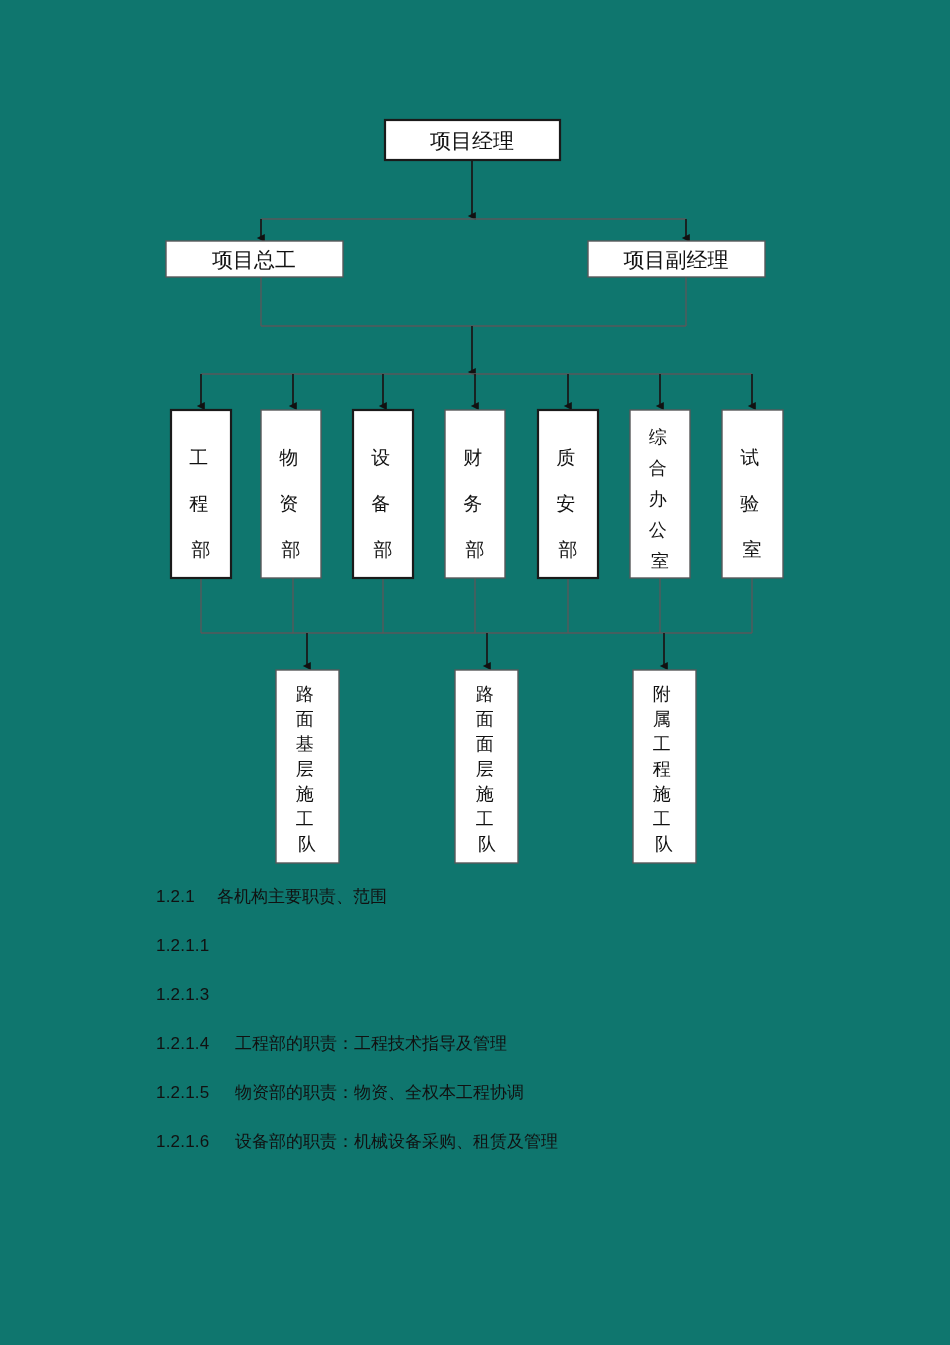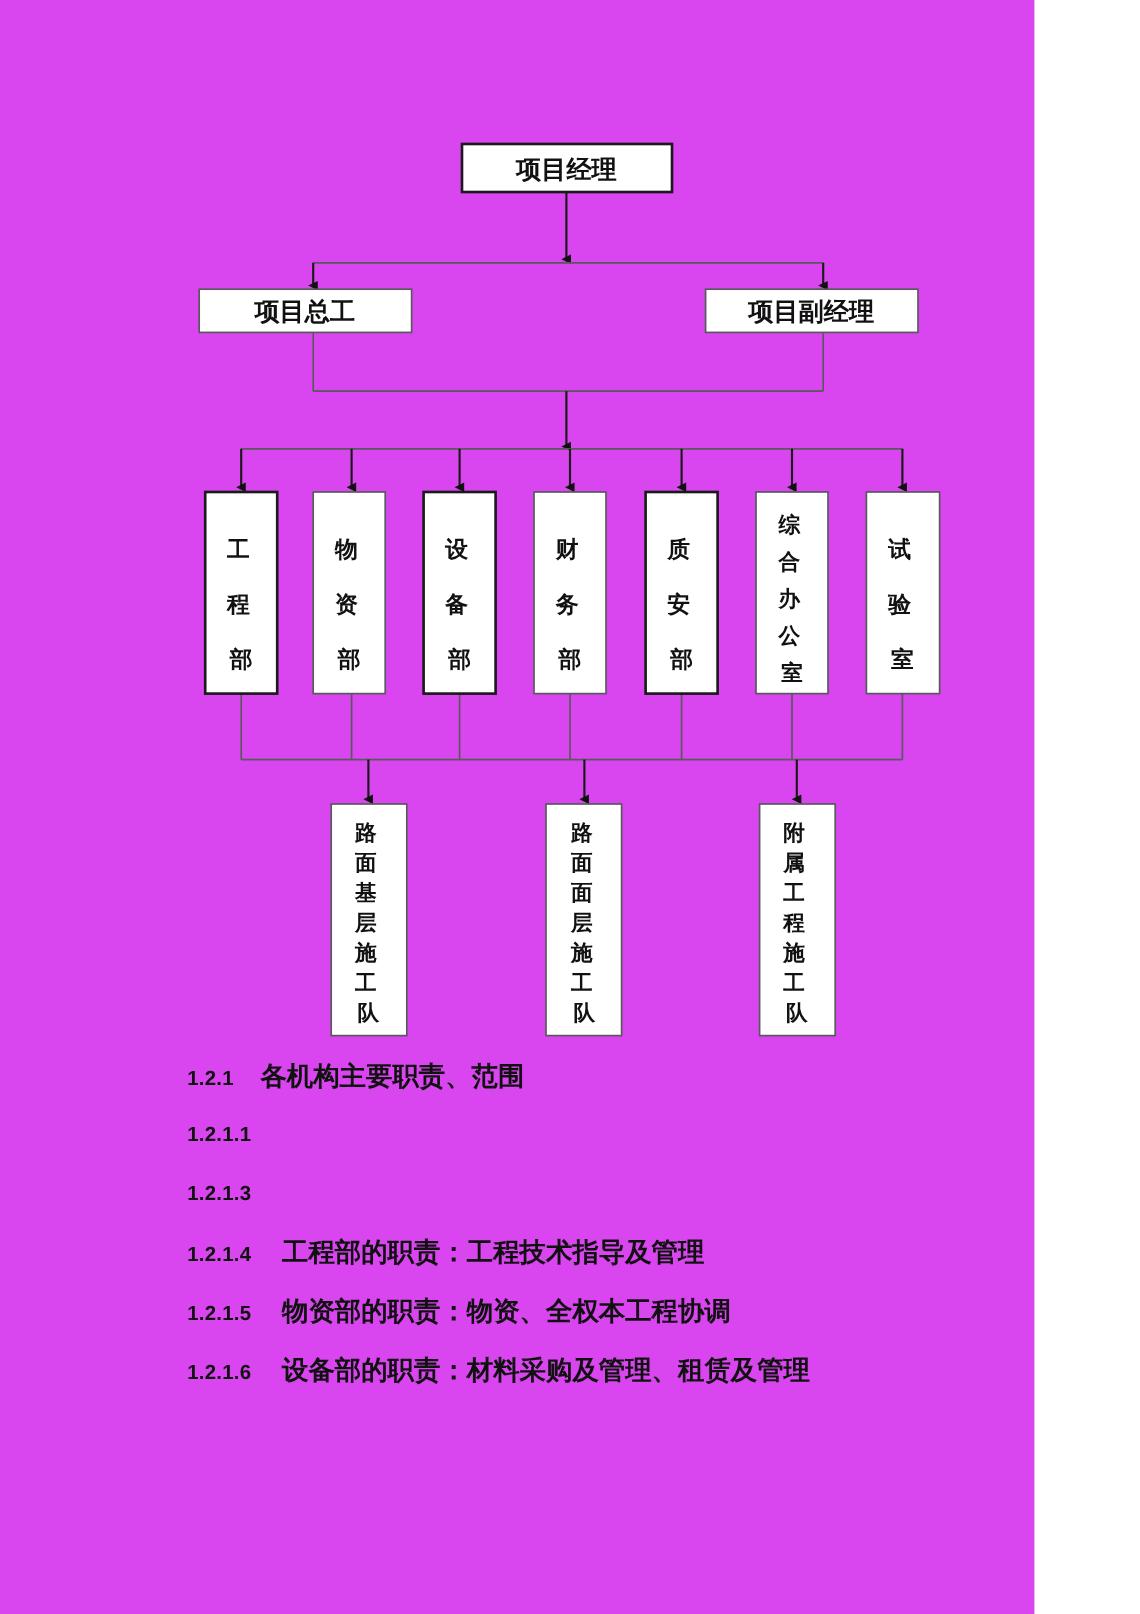--- a/index.html
+++ b/index.html
@@ -11,24 +11,23 @@
   body {
     width: 950px;
     height: 1345px;
     position: relative;
     font-family: "Liberation Serif", "DejaVu Serif", serif;
     color: #000000;
     overflow: hidden;
   }
   #page {
     position: relative;
-    width: 862px;
+    width: 950px;
     height: 1345px;
-    background: #d946ef;
-    font-weight: bold;
+    background: #0f766e;
   }
   
   #org-chart {
     position: absolute;
     left: 0;
     top: 0;
     width: 950px;
     height: 880px;
   }
   #org-chart svg {
@@ -88,21 +87,21 @@
     color: #111111;
     white-space: nowrap;
   }
   .para .num {
     font-family: "Liberation Sans", sans-serif;
     font-size: 17px;
     letter-spacing: 0.2px;
   }
   .para .txt {
     font-family: "Liberation Serif", "DejaVu Serif", serif;
-    font-size: 22px;
+    font-size: 17px;
     text-align: center;
   }
   .para.level-2 .num { min-width: 48px; }
   .para.level-2 .txt { margin-left: 13px; }
   .para.level-3 .num { min-width: 62px; }
   .para.level-3 .txt { margin-left: 17px; }
 </style>
 </head>
 <body>
 
@@ -285,17 +284,17 @@
     <p class="para level-3">
       <span class="num">1.2.1.4</span>
       <span class="txt">工程部的职责：工程技术指导及管理</span>
     </p>
     <p class="para level-3">
       <span class="num">1.2.1.5</span>
       <span class="txt">物资部的职责：物资、全权本工程协调</span>
     </p>
     <p class="para level-3">
       <span class="num">1.2.1.6</span>
-      <span class="txt">设备部的职责：材料采购及管理、租赁及管理</span>
+      <span class="txt">设备部的职责：机械设备采购、租赁及管理</span>
     </p>
   </div>
 
 </div>
 
 </body></html>

